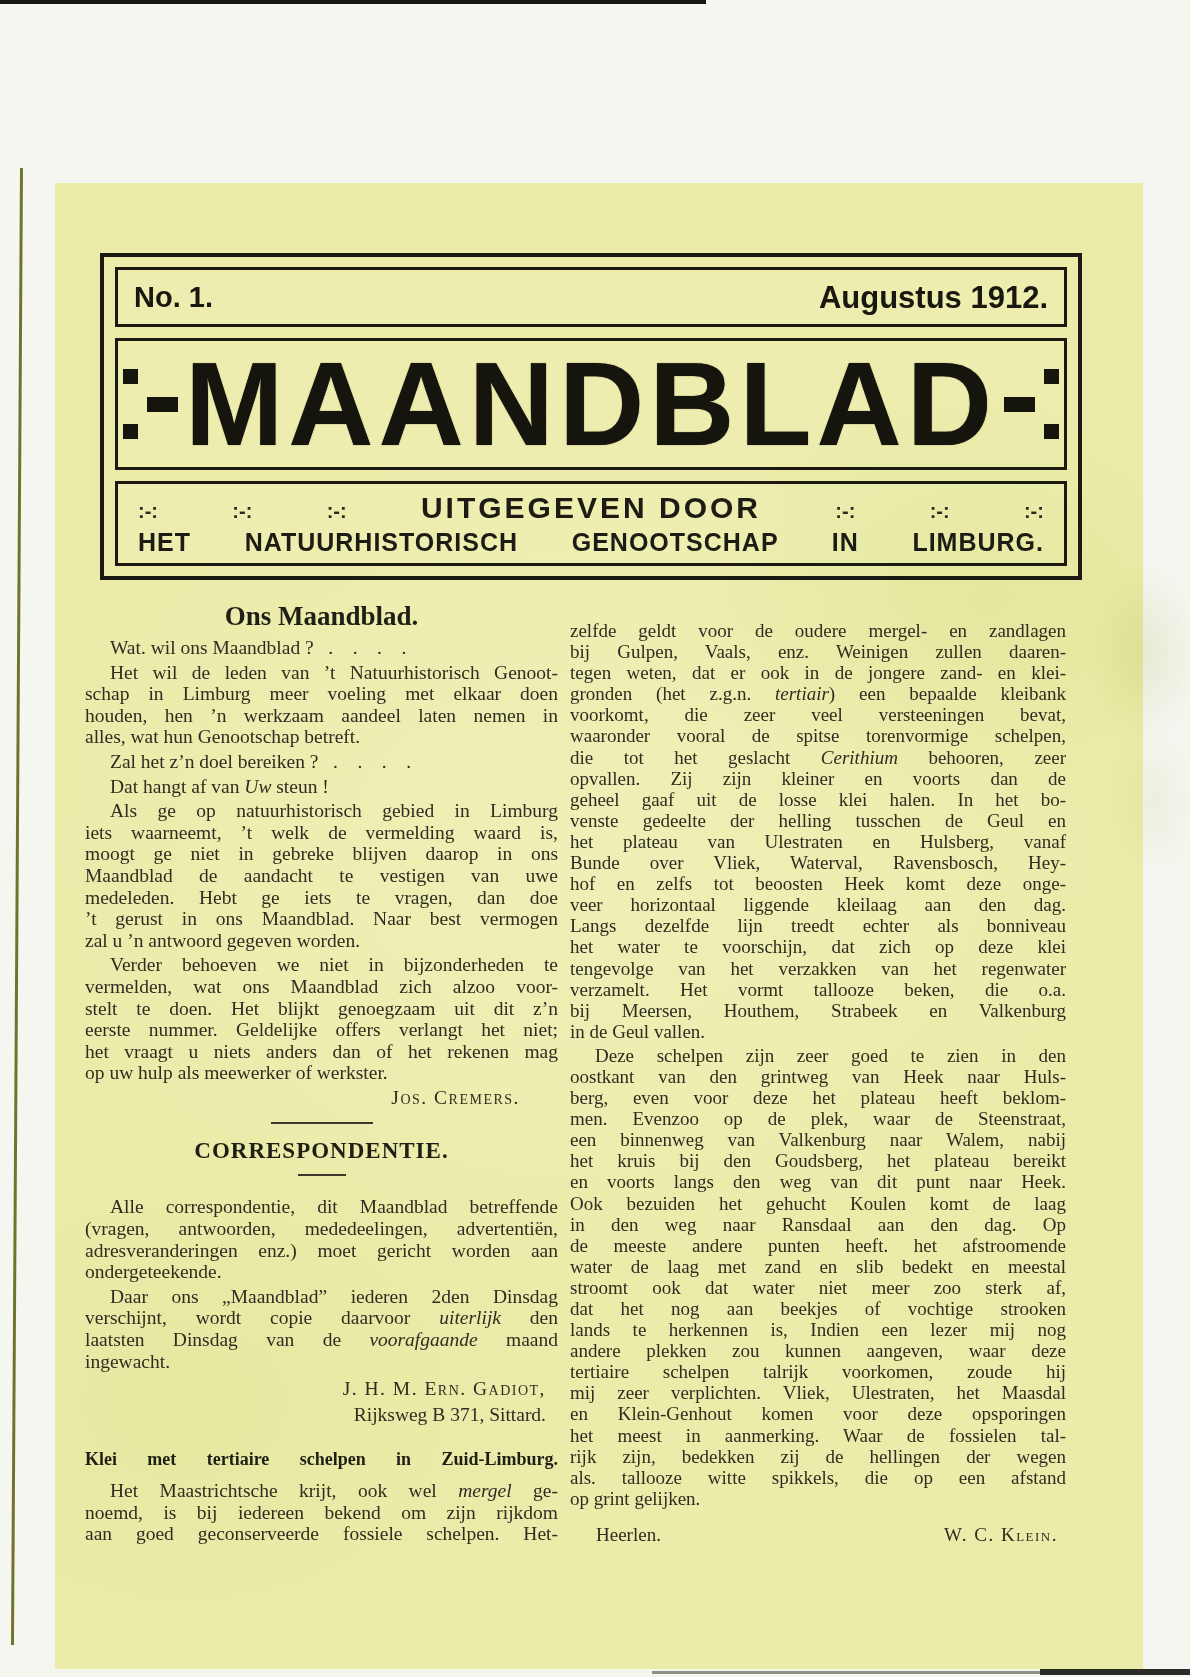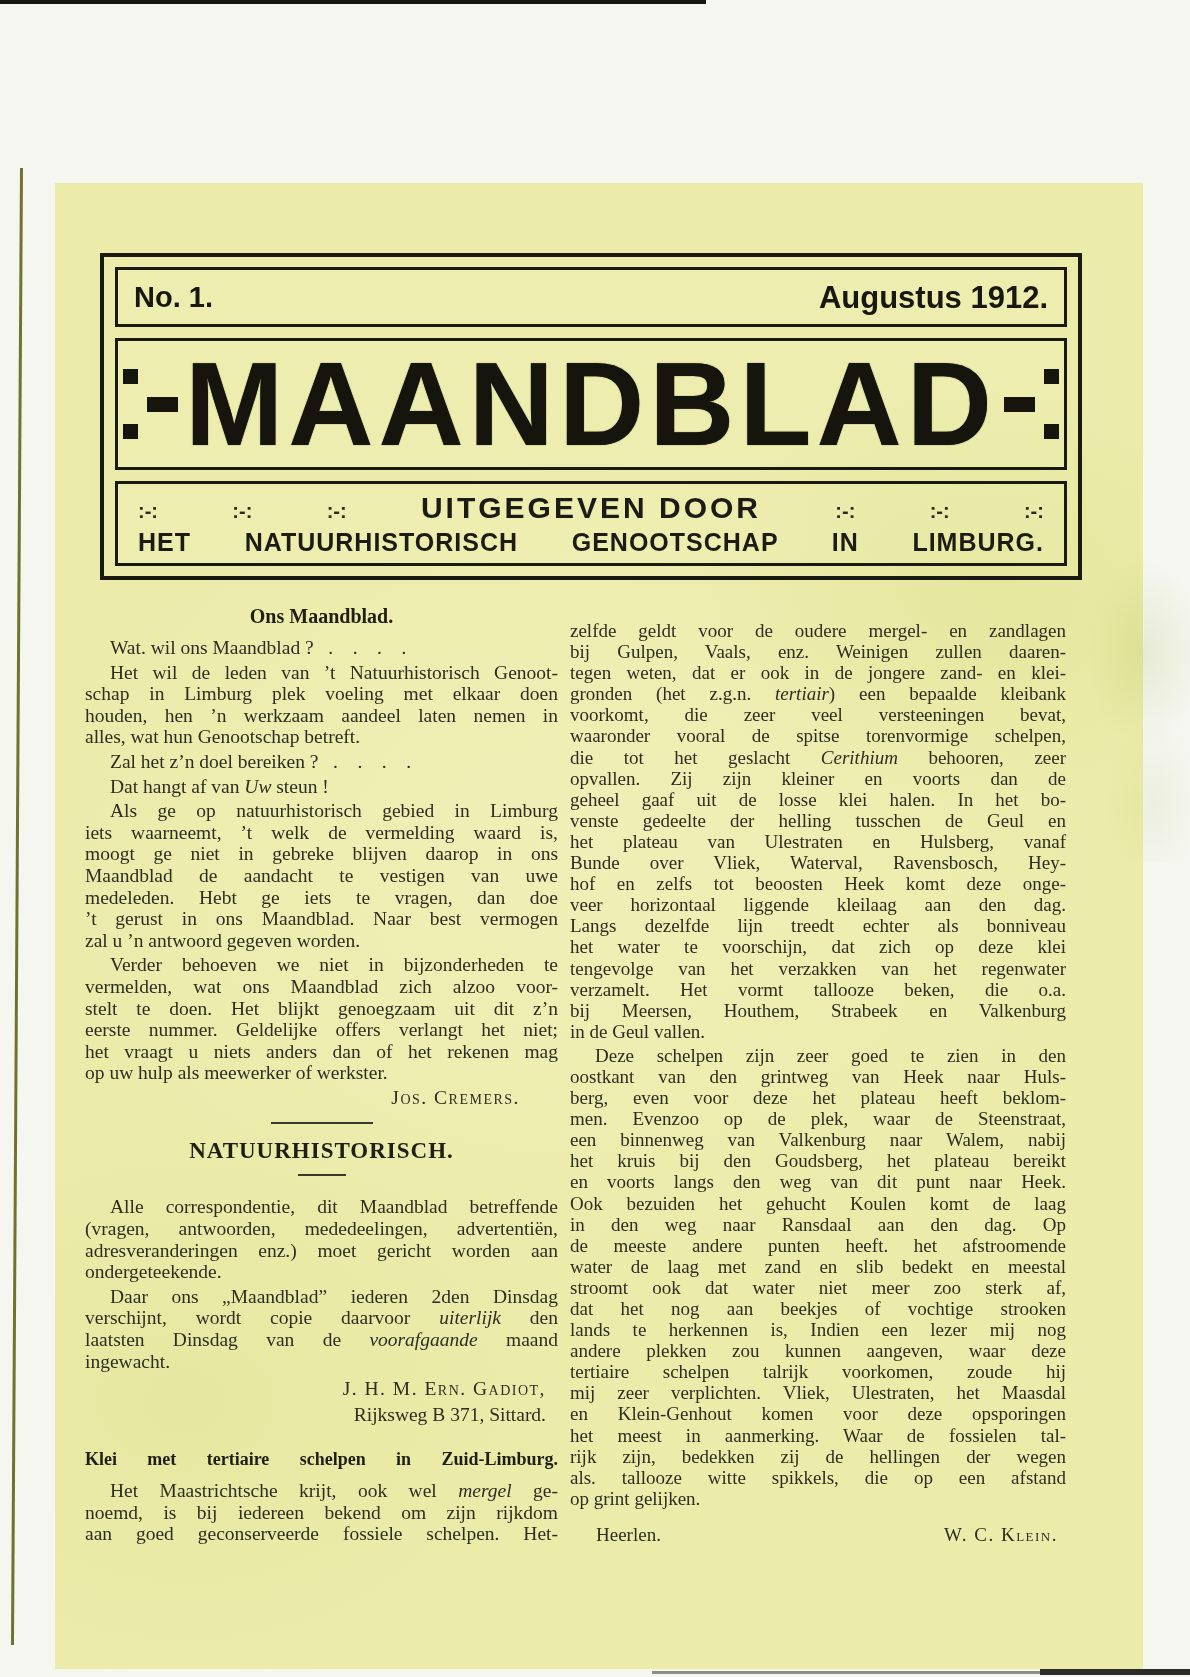--- a/index.html
+++ b/index.html
@@ -40,21 +40,21 @@
   
   .colL{position:absolute;left:30px;top:421px;width:473px;
     font:19.5px/21.6px "Liberation Serif","DejaVu Serif",serif;color:#2f2d22;}
   .colR{position:absolute;left:515px;top:437px;width:496px;
     font:19px/21.1px "Liberation Serif","DejaVu Serif",serif;color:#2f2d22;}
   .para{margin:0 0 3px;}
   .line{text-align:justify;text-align-last:justify;}
   .line.l{text-align-last:left;}
   .para.cont .line.l{text-align-last:justify;}
   .para.indent .line.f{text-indent:25px;}
-  .h1{font-weight:bold;font-size:20px;line-height:24px;text-align:center;margin:0 0 9px;color:#201f15;}
+  .h1{font-weight:bold;font-size:27px;line-height:24px;text-align:center;margin:0 0 9px;color:#201f15;}
   .h2{font-weight:bold;font-size:23px;line-height:26px;letter-spacing:1px;text-align:center;margin:14px 0 0;color:#201f15;}
   .h3{font-weight:bold;font-size:18px;line-height:26px;margin:18px 0 8px;color:#201f15;
     text-align:justify;text-align-last:justify;}
   .sig{text-align:right;padding-right:38px;margin-top:2px;}
   .sc{font-variant:small-caps;letter-spacing:1.5px;}
   .rule1{width:102px;height:2px;background:#3a382c;margin:14px auto 0;}
   .rule2{width:48px;height:2px;background:#3a382c;margin:10px auto 0;}
   .mt20{margin-top:20px;}
   .sig2{text-align:right;padding-right:12px;margin-top:4px;line-height:26px;}
   .footerrow{display:flex;justify-content:space-between;margin-top:15px;padding:0 8px 0 26px;text-align:right;}
@@ -104,21 +104,21 @@
     </div>
   </div>
 
   <div class="colL">
     <div class="h1">Ons Maandblad.</div>
     <div class="para indent">
         <div class="line f l">Wat. wil ons Maandblad ?&nbsp;&nbsp;&nbsp;.&nbsp;&nbsp;&nbsp;&nbsp;.&nbsp;&nbsp;&nbsp;&nbsp;.&nbsp;&nbsp;&nbsp;&nbsp;.</div>
       </div>
     <div class="para indent">
         <div class="line f">Het wil de leden van ’t Natuurhistorisch Genoot-</div>
-        <div class="line">schap in Limburg plek voeling met elkaar doen</div>
+        <div class="line">schap in Limburg meer voeling met elkaar doen</div>
         <div class="line">houden, hen ’n werkzaam aandeel laten nemen in</div>
         <div class="line l">alles, wat hun Genootschap betreft.</div>
       </div>
     <div class="para indent">
         <div class="line f l">Zal het z’n doel bereiken ?&nbsp;&nbsp;&nbsp;.&nbsp;&nbsp;&nbsp;&nbsp;.&nbsp;&nbsp;&nbsp;&nbsp;.&nbsp;&nbsp;&nbsp;&nbsp;.</div>
       </div>
     <div class="para indent">
         <div class="line f l">Dat hangt af van <i>Uw</i> steun !</div>
       </div>
     <div class="para indent">
@@ -133,21 +133,21 @@
     <div class="para indent">
         <div class="line f">Verder behoeven we niet in bijzonderheden te</div>
         <div class="line">vermelden, wat ons Maandblad zich alzoo voor-</div>
         <div class="line">stelt te doen. Het blijkt genoegzaam uit dit z’n</div>
         <div class="line">eerste nummer. Geldelijke offers verlangt het niet;</div>
         <div class="line">het vraagt u niets anders dan of het rekenen mag</div>
         <div class="line l">op uw hulp als meewerker of werkster.</div>
       </div>
     <div class="sig sc">Jos. Cremers.</div>
     <div class="rule1"></div>
-    <div class="h2">NATUURHISTORISCH.</div>
+    <div class="h2">CORRESPONDENTIE.</div>
     <div class="rule2"></div>
     <div class="para indent mt20">
         <div class="line f">Alle correspondentie, dit Maandblad betreffende</div>
         <div class="line">(vragen, antwoorden, mededeelingen, advertentiën,</div>
         <div class="line">adresveranderingen enz.) moet gericht worden aan</div>
         <div class="line l">ondergeteekende.</div>
       </div>
     <div class="para indent">
         <div class="line f">Daar ons „Maandblad” iederen 2den Dinsdag</div>
         <div class="line">verschijnt, wordt copie daarvoor <i>uiterlijk</i> den</div>

